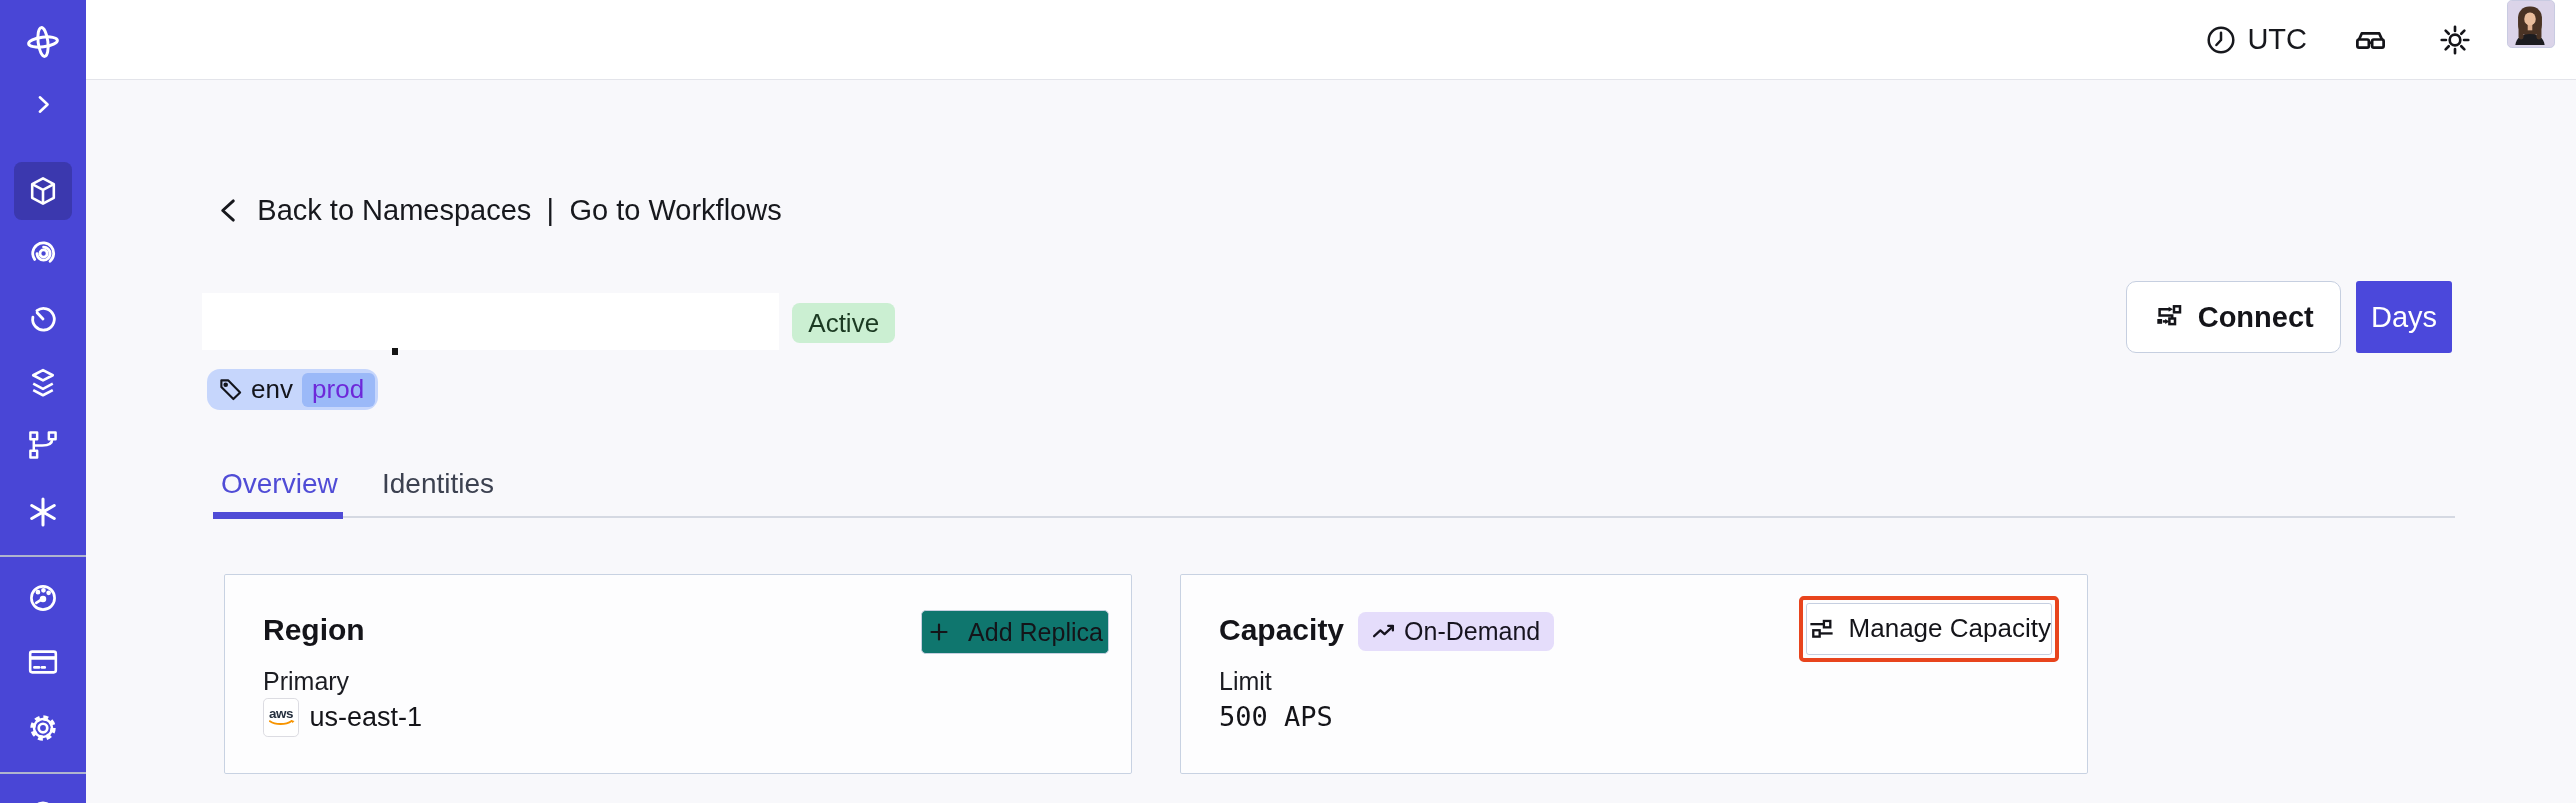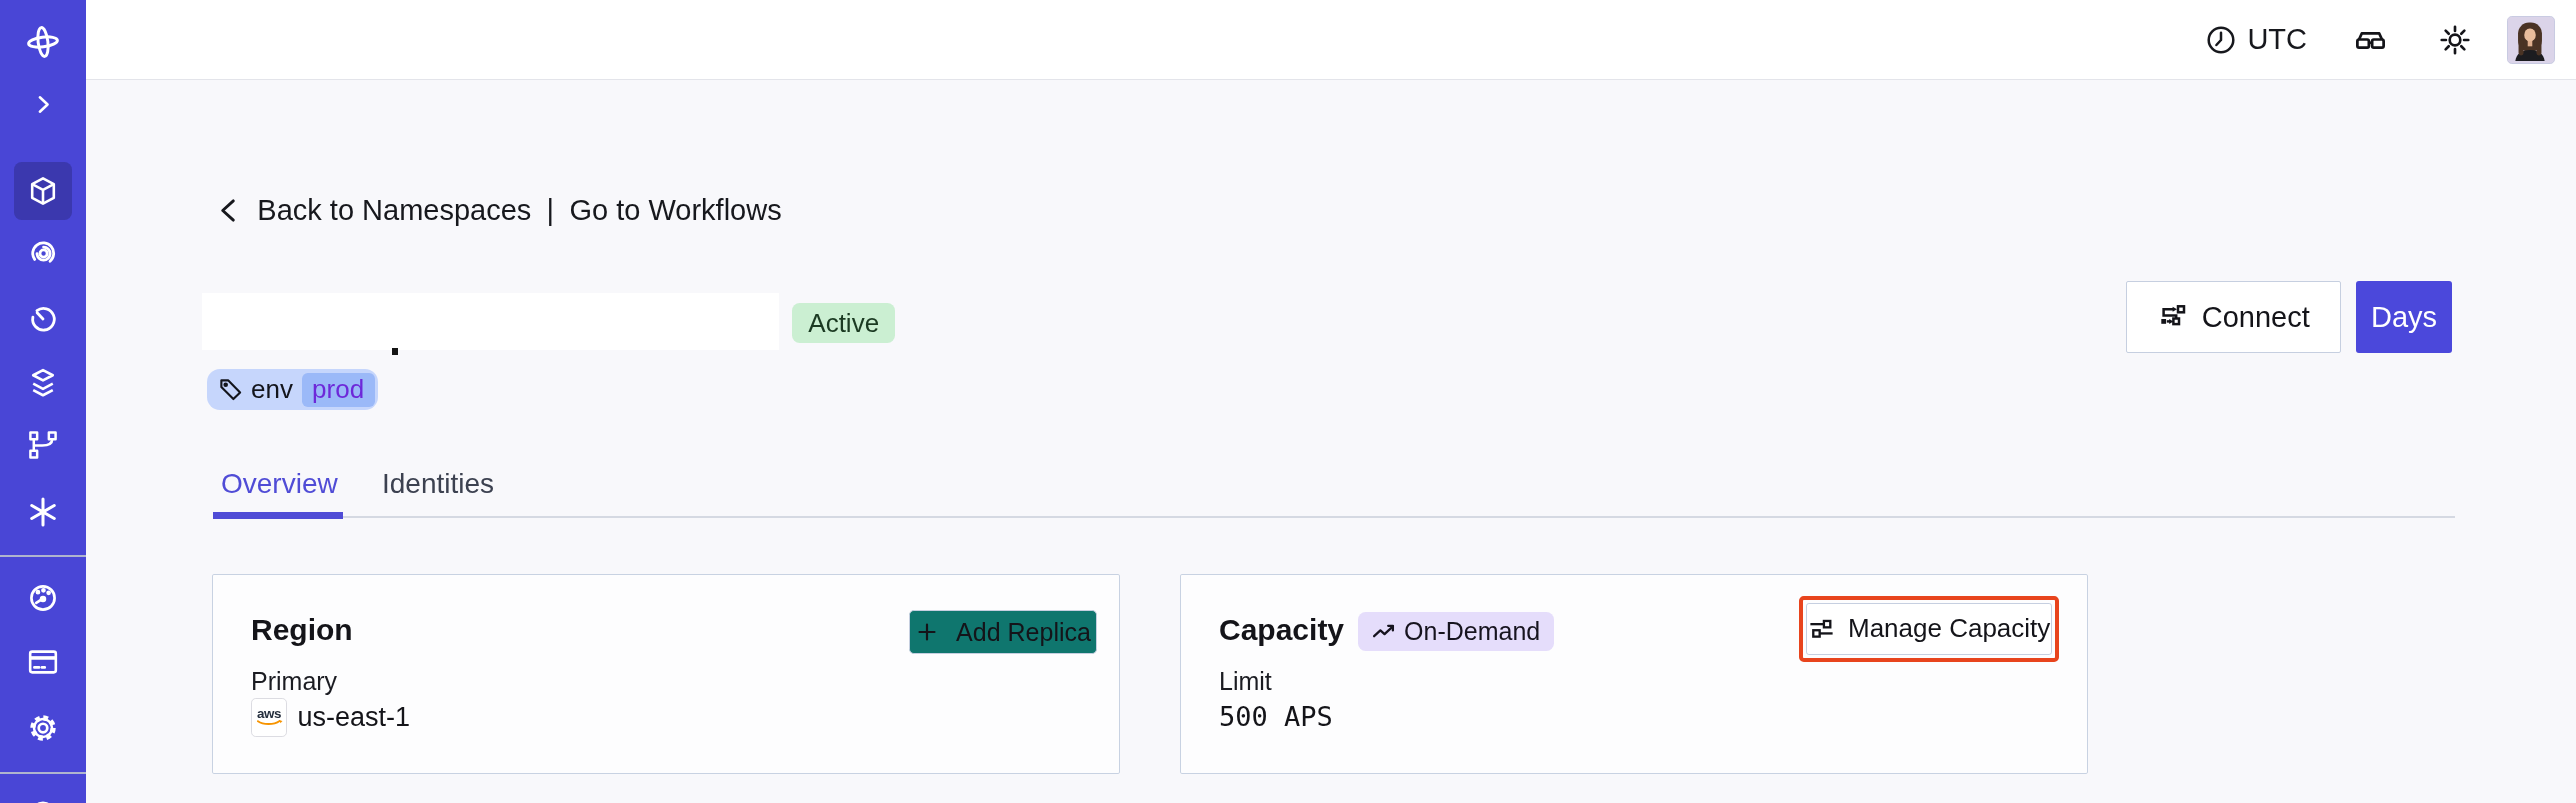--- a/index.html
+++ b/index.html
@@ -2,21 +2,21 @@
 <html><head>
 <meta charset="utf-8">
 <style>
   * { box-sizing: border-box; margin: 0; padding: 0; }
   html,body { background:#F8F8FB; }
   body { font-family: "Liberation Sans", sans-serif; color:#17181D; }
   .app { position:relative; width:2576px; height:804px; overflow:hidden; background:#F8F8FB; }
 
   
   .topbar { position:absolute; left:86px; top:0; right:0; height:80px; background:#FFFFFF;
-            border-bottom:1.9px solid #E3E4EA; display:flex; align-items:center; justify-content:flex-end;
+            border-bottom:1.9px solid #E3E4EA; display:flex; justify-content:flex-end;
             padding-right:21px; }
   .tz-group { display:flex; align-items:center; gap:10.5px; font-size:29px; color:#17181D; cursor:pointer; }
   .topbar-icon-btn { display:flex; align-items:center; justify-content:center; cursor:pointer; }
   .gap-a { margin-left:46px; } .gap-b { margin-left:50px; } .gap-c { margin-left:35px; }
   .avatar { width:48px; height:48px; border-radius:4.8px; border:1.9px solid #C9CBE2; overflow:hidden; background:#DBD4E9; }
 
   
   .sidebar { position:absolute; left:0; top:0; width:86px; height:804px; background:#4946D6; z-index:5; }
   .side-item { position:absolute; left:50%; transform:translateX(-50%); width:58px; height:58px;
                display:flex; align-items:center; justify-content:center; border-radius:7.7px; cursor:pointer; }
@@ -34,49 +34,49 @@
   .title-dot { position:absolute; left:392px; top:348px; width:5.8px; height:6.7px; background:#141414; }
   .status-badge { position:absolute; left:792px; top:303px; height:40px; display:flex; align-items:center;
                   padding:0 16.3px; border-radius:7.7px; background:#CBEFD2; color:#1B3A22; font-size:26px; }
   .tag-pill { position:absolute; left:207px; top:369px; height:41px; display:flex; align-items:center;
               gap:8.6px; padding:0 3.8px 0 10.5px; border-radius:13px; background:#C6D6FC; font-size:26px; color:#13151C; }
   .tag-pill .tag-value-chip { background:#9BB9F8; border-radius:5.8px; height:34px; display:flex; align-items:center;
               padding:0 10.5px; color:#6d28d9; }
 
   .btn { display:flex; align-items:center; justify-content:center; cursor:pointer; }
   .connect-btn { position:absolute; left:2126px; top:281px; width:215px; height:72px; background:#FFFFFF;
-                 border:1.9px solid #C6CFE0; border-radius:2px; gap:14.4px; font-size:29px; font-weight:400; color:#141419; }
+                 border:1.9px solid #C6CFE0; border-radius:10px; gap:14.4px; font-size:29px; font-weight:700; color:#141419; }
   .edit-btn { position:absolute; left:2356px; top:281px; width:96px; height:72px; background:#4B48DB;
               border-radius:2.9px; color:#FFFFFF; font-size:29px; }
 
   
   .tab { position:absolute; top:468px; font-size:28px; cursor:pointer; }
   .tab-overview { left:221px; color:#504CD6; font-weight:500; }
   .tab-identities { left:382px; color:#3C4150; }
   .tab-underline { position:absolute; left:213px; top:512px; width:130px; height:6.7px; background:#504CD6; z-index:2; }
   .tab-baseline { position:absolute; left:213px; top:516px; width:2242px; height:1.9px; background:#D5D9E2; }
 
   
   .card { position:absolute; top:574px; height:200px; background:#FDFDFE; border:1.9px solid #C8D2E2; border-radius:1.9px; }
-  .card-region { left:212px; width:908px; }
+  .card-region { left:224px; width:908px; }
   .card-capacity { left:1180px; width:908px; }
   .card-retention { left:2150px; width:303px; }
   .card-title { position:absolute; left:38px; top:38px; font-size:30px; font-weight:600; color:#141419; white-space:nowrap; }
   .card-label { position:absolute; left:38px; top:92px; font-size:25px; color:#1B1C22; }
   .card-value-mono { position:absolute; left:38px; top:126px; font-size:27px; color:#141419;
                      font-family:"DejaVu Sans Mono","Liberation Mono",monospace;text-align:center; }
   .retention-value { top:133px; }
 
   .add-replica-btn { position:absolute; left:696px; top:35px; width:188px; height:44px; background:#0f766e;
                      border:1.9px solid #C6CFE0; border-radius:4.8px; gap:17px; font-size:25px; color:#141419; }
   .ondemand-badge { position:absolute; left:177px; top:37px; height:39px; display:flex; align-items:center;
                     gap:7.7px; padding:0 13.4px; border-radius:7.7px; background:#E5DDFB; font-size:25px; color:#17141F; }
   .annotation-ring { position:absolute; left:618px; top:21px; border:4.8px solid #E8441D; border-radius:4.8px; padding:2.9px; }
   .manage-btn { width:246px; height:52px; background:#FFFFFF; border:1.9px solid #C6CFE0; border-radius:2.9px;
-                gap:11.5px; font-size:26px; color:#141419; }
+                gap:11.5px; font-size:26px; color:#141419;justify-content:space-between; }
 
   .region-row { position:absolute; left:38px; top:123px; display:flex; align-items:center; gap:10.5px; }
   .aws-box { width:36px; height:39px; background:#FFFFFF; border:1.9px solid #DCDCE2; border-radius:4.8px;
              display:flex; flex-direction:column; align-items:center; justify-content:center; }
   .aws-word { font-size:13.4px; font-weight:700; color:#252F3E; letter-spacing:-0.5px; line-height:13.4px; }
   .region-value { font-size:27px; color:#141419; }
 
   svg { display:block; }
 </style>
 </head>

